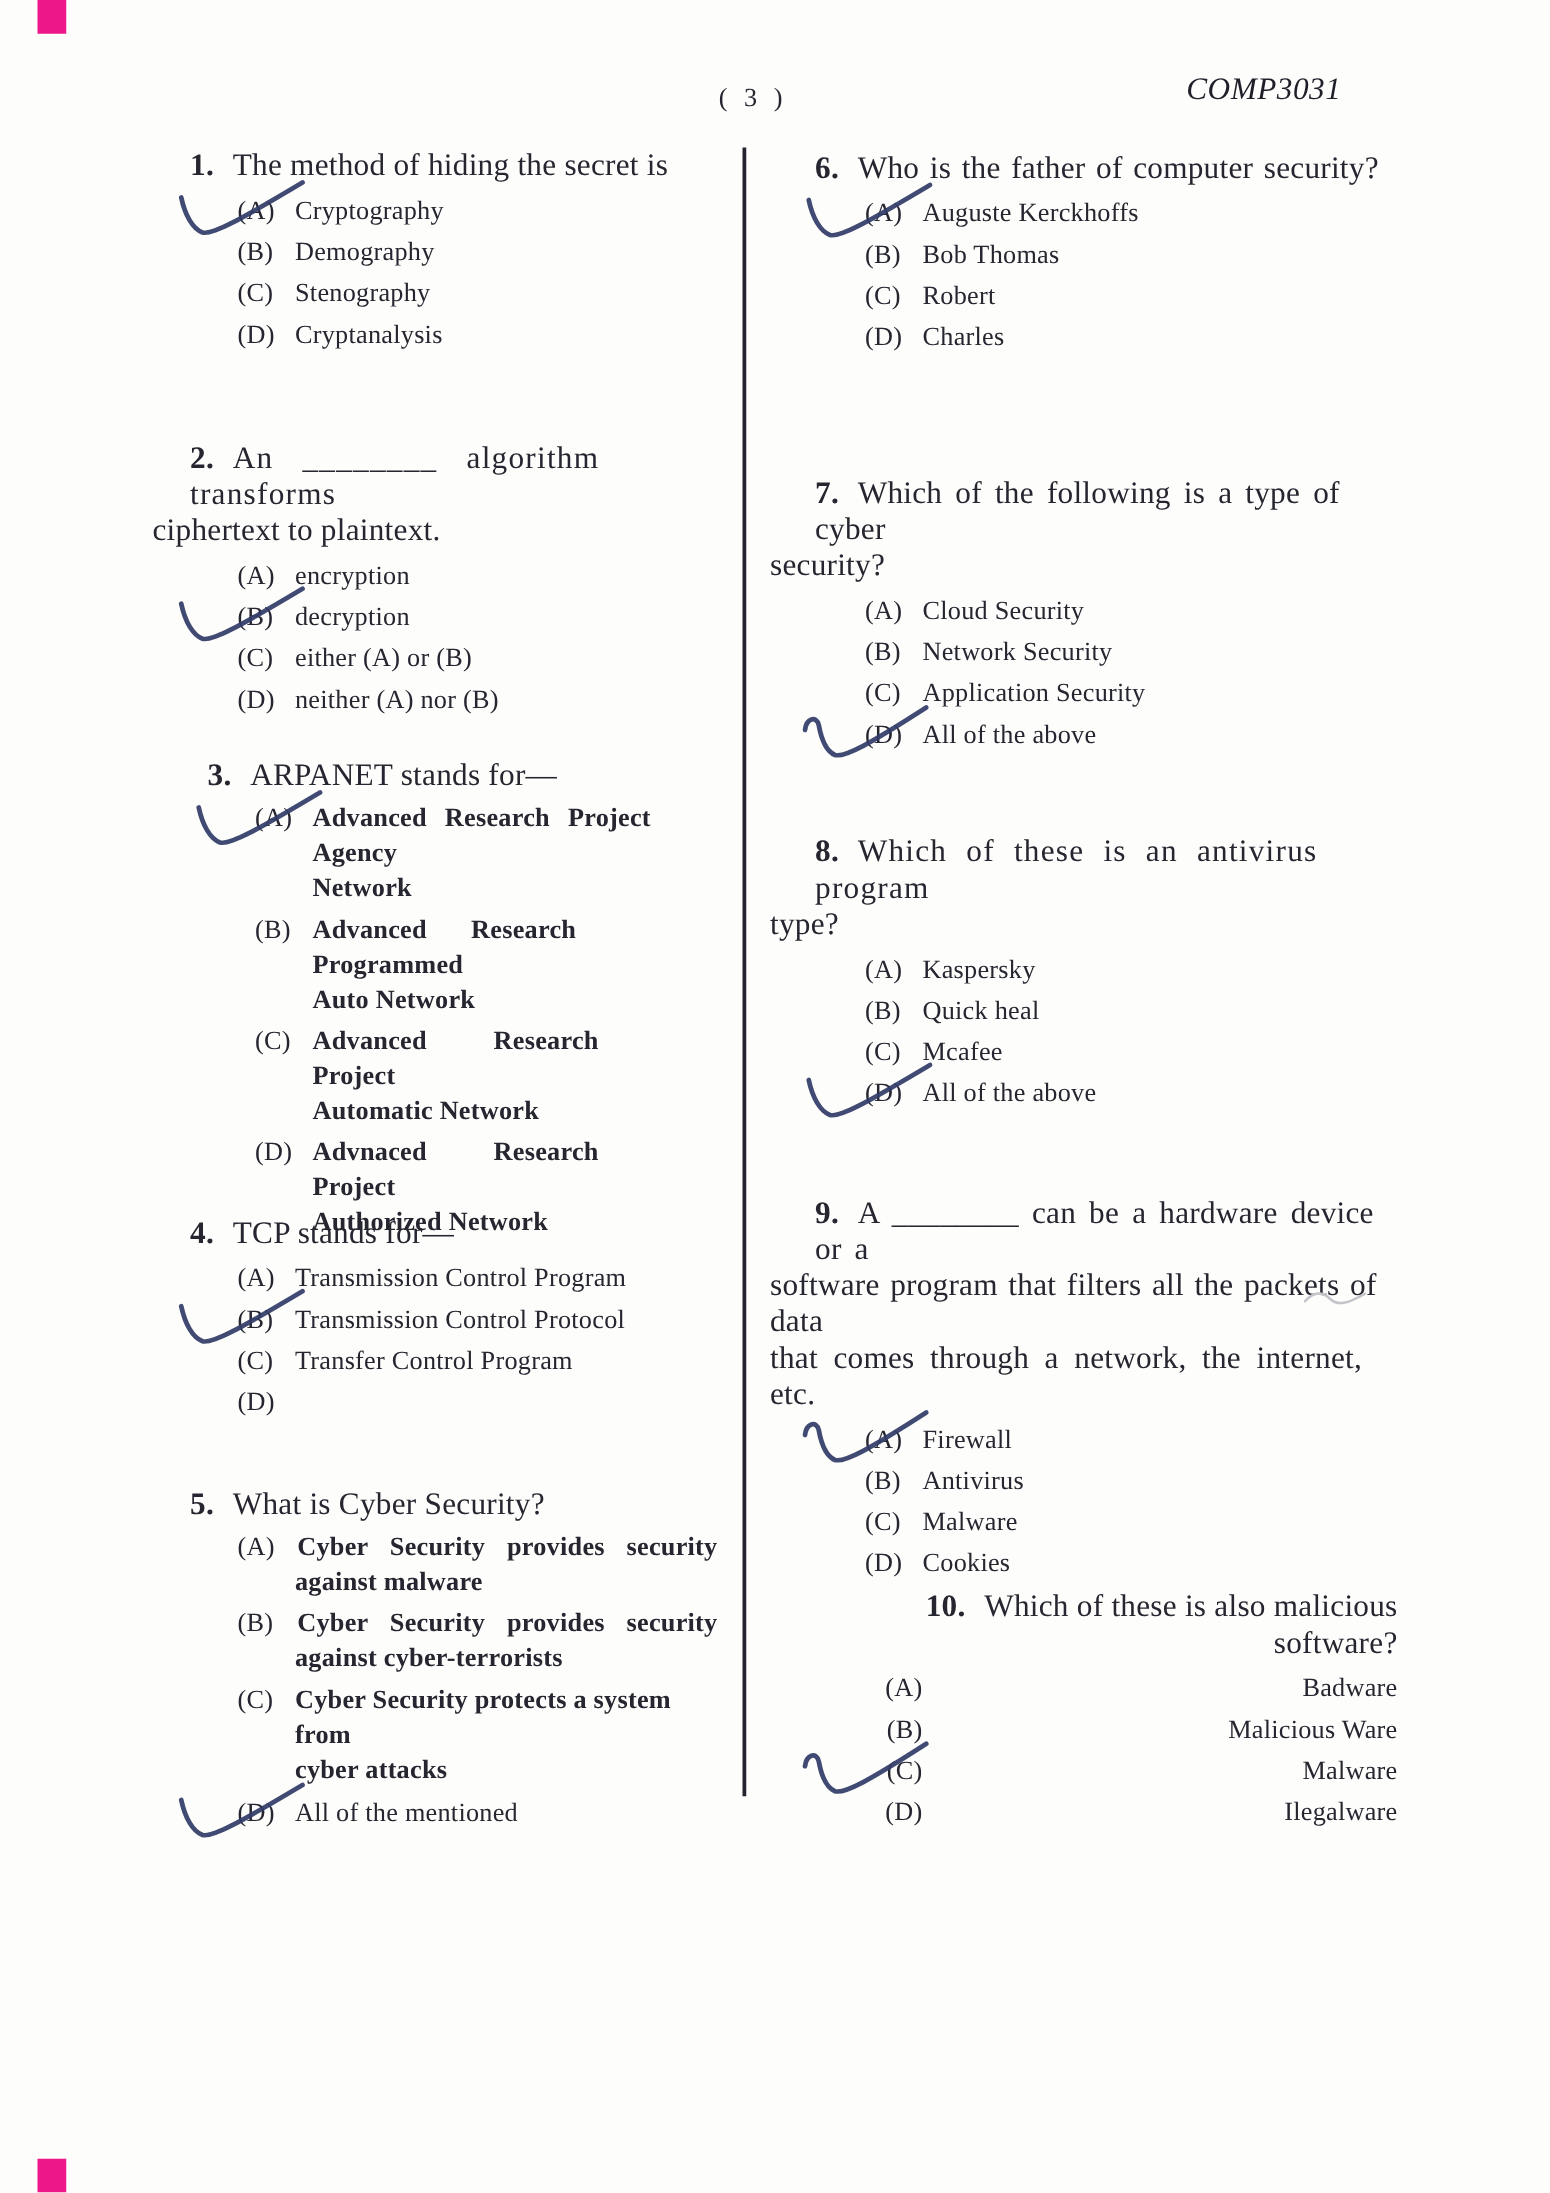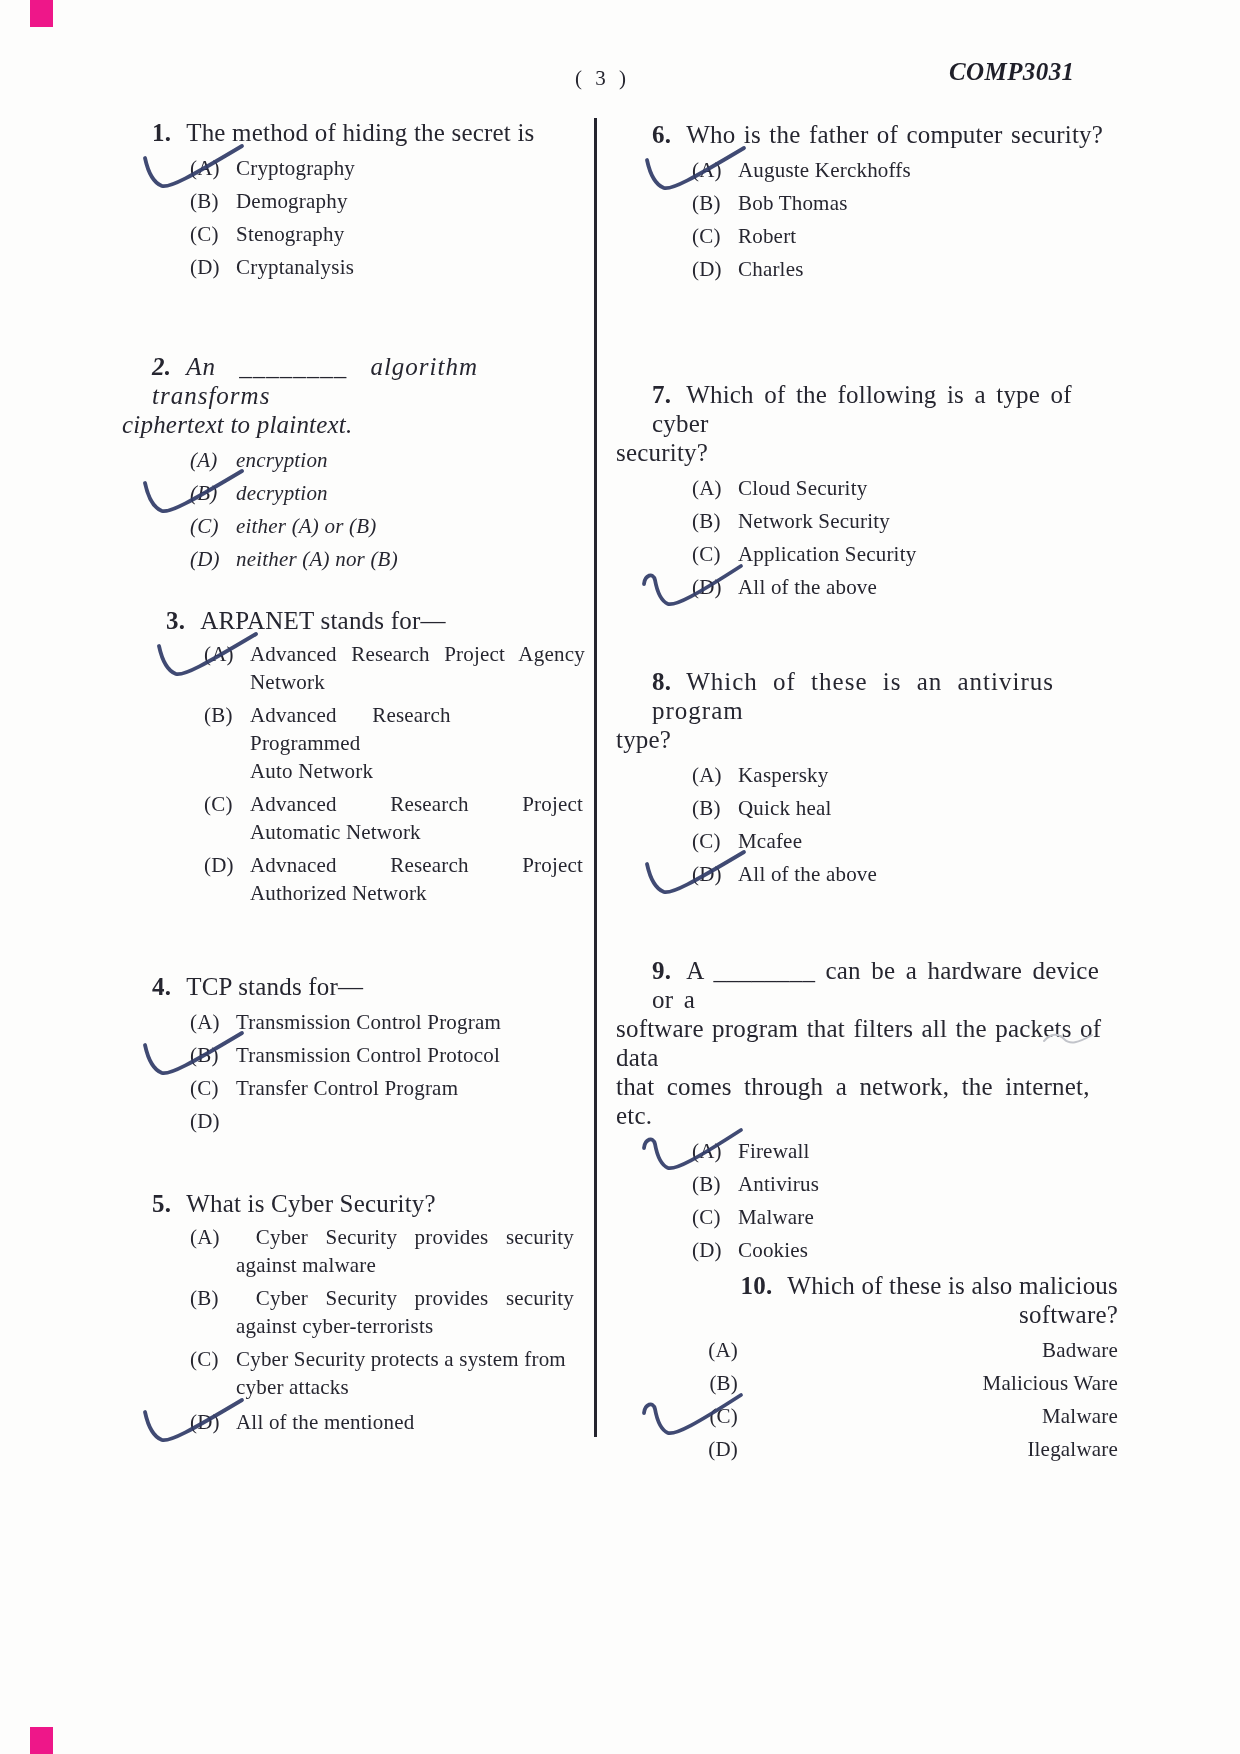--- a/index.html
+++ b/index.html
@@ -2,35 +2,35 @@
 <html><head>
 <meta charset="utf-8">
 <style>
   html,body{margin:0;padding:0;}
   body{
     width:1240px;height:1754px;position:relative;background:#fdfdfc;
     font-family:"Liberation Serif","DejaVu Serif",serif;
     color:#262630;overflow:hidden;letter-spacing:.2px;
   }
   .page-num{position:absolute;left:575px;top:66px;font-size:21px;letter-spacing:4px;}
-  .course{position:absolute;left:949px;top:58px;font-size:25px;font-weight:bold;font-style:italic;letter-spacing:.4px;color:#1f1f29;}
+  .course{position:absolute;left:949px;top:58px;font-size:25px;font-weight:normal;font-style:italic;letter-spacing:.4px;color:#1f1f29;}
   .divider{position:absolute;left:594px;top:118px;width:3px;height:1319px;background:#24242e;}
 
   .q{position:absolute;}
   .stem{margin-bottom:5px;}
   .sline{line-height:29px;font-size:25px;}
   .first{padding-left:30px;}
   .col-r .first{padding-left:36px;}
   .qnum{font-weight:bold;margin-right:15px;}
   .opt{position:relative;display:flex;line-height:33px;font-size:21px;padding-left:68px;}
   .col-r .opt{padding-left:76px;}
   .letter{width:46px;flex:none;}
   .otext{flex:1;}
   .opt.two{margin-bottom:5px;}
-  .opt.two .oline{line-height:28px;}
+  .opt.two .oline{line-height:28px;font-weight:bold;}
   .opt.two .letter{line-height:28px;}
   .olines{flex:1;}
 
   .ws2{word-spacing:2px;}  .ws4{word-spacing:4px;}  .ws6{word-spacing:6px;}
   .ws8{word-spacing:8px;}  .ws9{word-spacing:9px;}  .ws12{word-spacing:12px;text-align:right;}
   .ws16{word-spacing:16px;} .ws30{word-spacing:30px;} .ws48{word-spacing:48px;}
   .lsp{letter-spacing:1px;}
 
   .tick{position:absolute;left:16px;top:-13px;width:112px;height:58px;overflow:visible;pointer-events:none;}
   .col-r .tick{left:24px;}
@@ -69,21 +69,21 @@
   <div class="opt">
       <span class="letter">(C)</span>
       <span class="otext">Stenography</span>
     </div>
   <div class="opt">
       <span class="letter">(D)</span>
       <span class="otext">Cryptanalysis</span>
     </div>
 </div>
 
-<div class="q col-l" style="left:122px;top:352px;width:452px;font-style:italic;">
+<div class="q col-l" style="left:122px;top:352px;width:452px;">
   <div class="stem">
     <div class="sline first"><span class="qnum">2.</span><span class="stext ws16 lsp">An ________ algorithm transforms</span></div>
     <div class="sline">ciphertext to plaintext.</div>
   </div>
   <div class="opt">
       <span class="letter">(A)</span>
       <span class="otext">encryption</span>
     </div>
   <div class="opt">
     <svg class="tick" viewBox="0 0 112 58">

